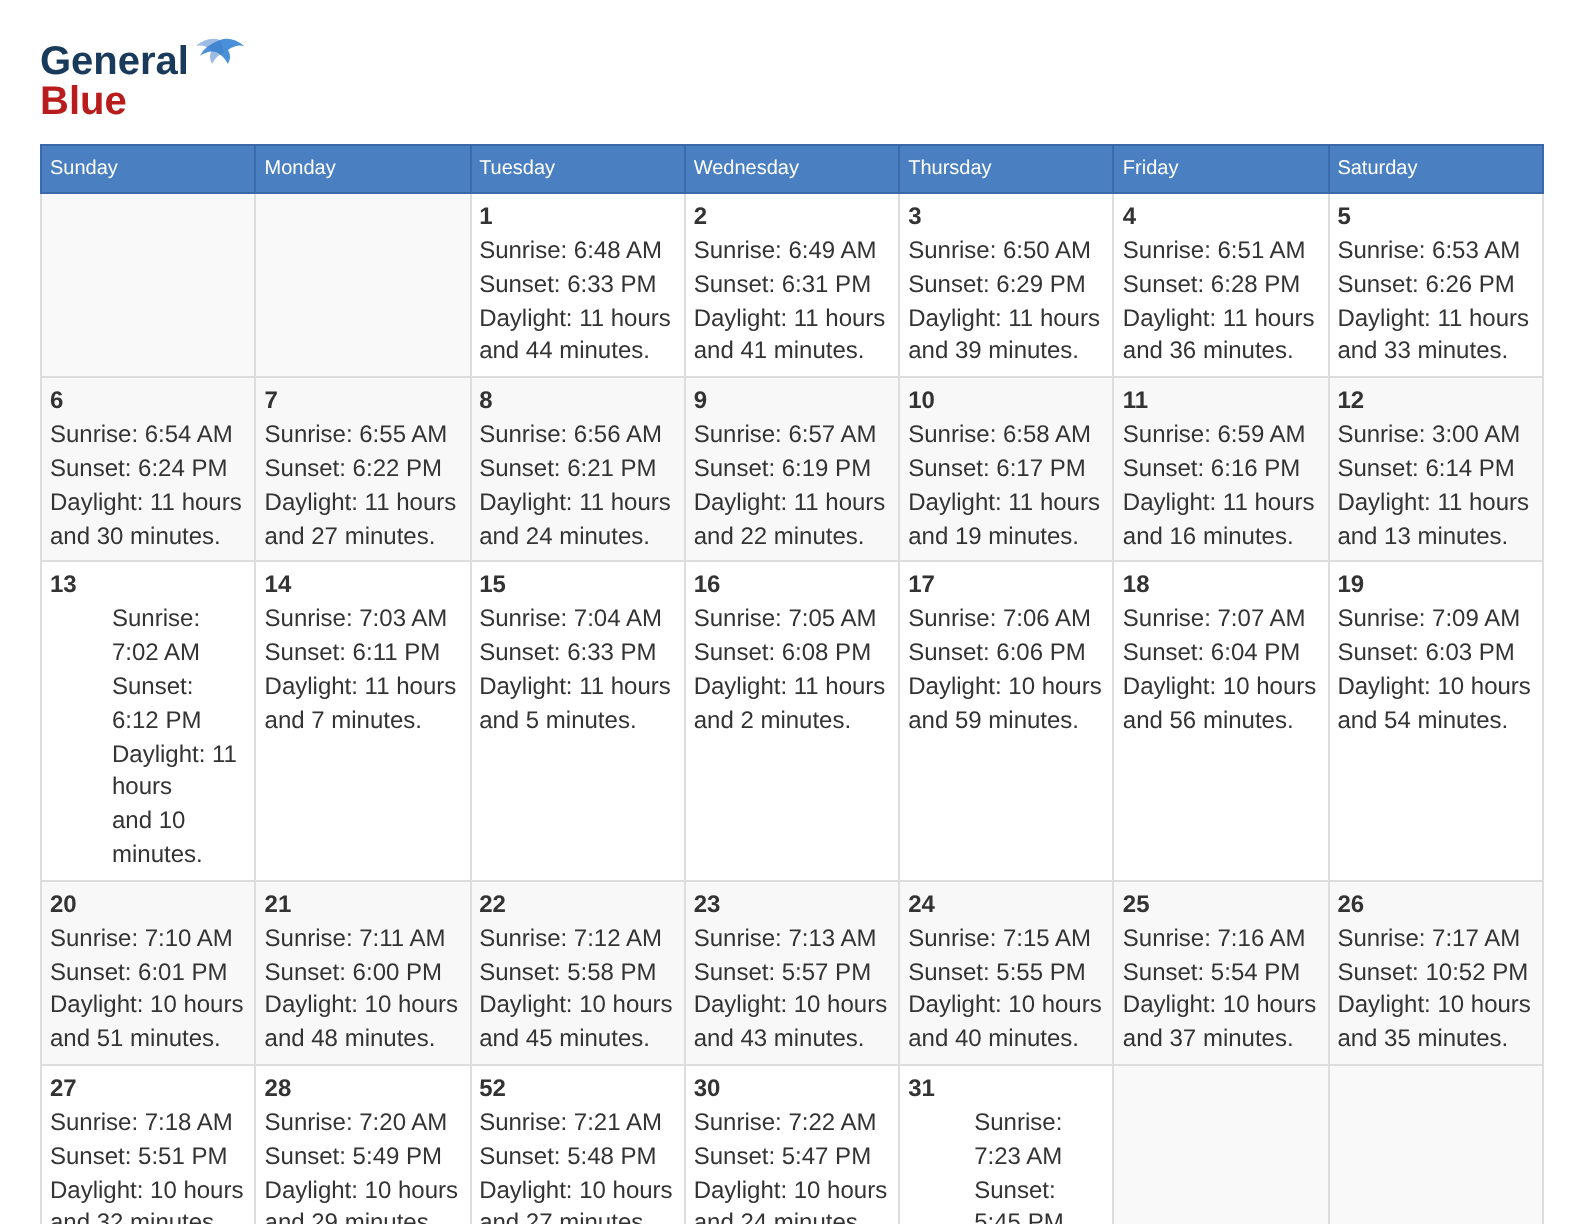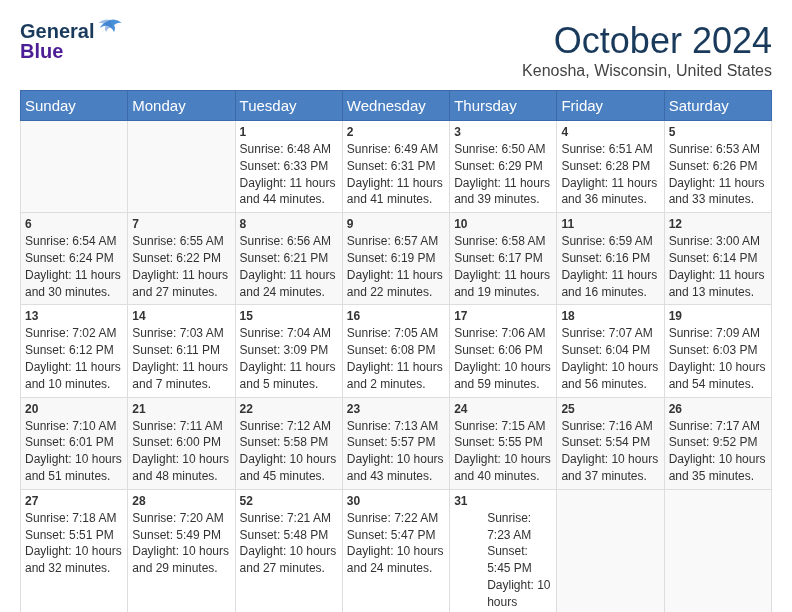--- a/index.html
+++ b/index.html
@@ -39,21 +39,21 @@
     .calendar {
       width: 100%;
       border-collapse: collapse;
       font-size: 11px;
     }
     .calendar th {
       background-color: #4a7fc1;
       color: white;
       padding: 6px 4px;
       text-align: left;
-      font-size: 15px;
+      font-size: 10px;
       font-weight: normal;
       border: 1px solid #3a6aaa;
     }
     .calendar td {
       border: 1px solid #ddd;
       vertical-align: top;
       padding: 4px;
       height: 90px;
       width: calc(100% / 7);
       background: #fff;
@@ -87,26 +87,22 @@
   <div class="header">
     <div class="logo-wrapper">
       <div style="line-height:1.1;">
         <div style="display:flex; align-items:center;">
           <span style="font-size:20px; font-weight:bold; color:#1a3a5c;">General</span>
           <svg width="28" height="22" viewBox="0 0 28 22" style="margin-left:2px; margin-top:-4px;">
             <path d="M14 2 Q20 0 26 5 Q22 4 18 7 Q20 10 18 14 Q16 10 12 8 Q8 7 4 10 Q6 5 14 2Z" fill="#4a90d9"></path>
             <path d="M14 2 Q8 0 2 5 Q6 4 10 7 Q8 10 10 14 Q12 10 16 8" fill="#3a7ac9" opacity="0.5"></path>
           </svg>
         </div>
-        <div style="font-size:20px; font-weight:bold; color:#4c1d95; margin-top:-2px;">Blue</div>
+        <div style="font-size:20px; font-weight:bold; color:#b91c1c; margin-top:-2px;">Blue</div>
       </div>
-    </div>
-    <div class="title-section">
-      <div class="month-title">October 2024</div>
-      <div class="location-title">Kenosha, Wisconsin, United States</div>
     </div>
   </div>
 
   <table class="calendar">
     <thead>
       <tr id="days-header">
       <th>Sunday</th>
           <th>Monday</th>
           <th>Tuesday</th>
           <th>Wednesday</th>
@@ -202,36 +198,36 @@
             <span class="day-number">12</span>
             <div class="day-content" style="white-space: pre-line;">Sunrise: 3:00 AM
 Sunset: 6:14 PM
 Daylight: 11 hours
 and 13 minutes.</div>
           </td>
         </tr>
         <tr>
           <td>
             <span class="day-number">13</span>
-            <div class="day-content" style="white-space: pre-line;">Sunrise: 7:02 AM
+            <div class="day-content" style="white-space: pre-line; margin-left: 31px;">Sunrise: 7:02 AM
 Sunset: 6:12 PM
 Daylight: 11 hours
 and 10 minutes.</div>
           </td>
           <td>
             <span class="day-number">14</span>
             <div class="day-content" style="white-space: pre-line;">Sunrise: 7:03 AM
 Sunset: 6:11 PM
 Daylight: 11 hours
 and 7 minutes.</div>
           </td>
           <td>
             <span class="day-number">15</span>
             <div class="day-content" style="white-space: pre-line;">Sunrise: 7:04 AM
-Sunset: 3:09 PM
+Sunset: 6:33 PM
 Daylight: 11 hours
 and 5 minutes.</div>
           </td>
           <td>
             <span class="day-number">16</span>
             <div class="day-content" style="white-space: pre-line;">Sunrise: 7:05 AM
 Sunset: 6:08 PM
 Daylight: 11 hours
 and 2 minutes.</div>
           </td>
@@ -296,21 +292,21 @@
           <td>
             <span class="day-number">25</span>
             <div class="day-content" style="white-space: pre-line;">Sunrise: 7:16 AM
 Sunset: 5:54 PM
 Daylight: 10 hours
 and 37 minutes.</div>
           </td>
           <td>
             <span class="day-number">26</span>
             <div class="day-content" style="white-space: pre-line;">Sunrise: 7:17 AM
-Sunset: 9:52 PM
+Sunset: 10:52 PM
 Daylight: 10 hours
 and 35 minutes.</div>
           </td>
         </tr>
         <tr>
           <td>
             <span class="day-number">27</span>
             <div class="day-content" style="white-space: pre-line;">Sunrise: 7:18 AM
 Sunset: 5:51 PM
 Daylight: 10 hours

